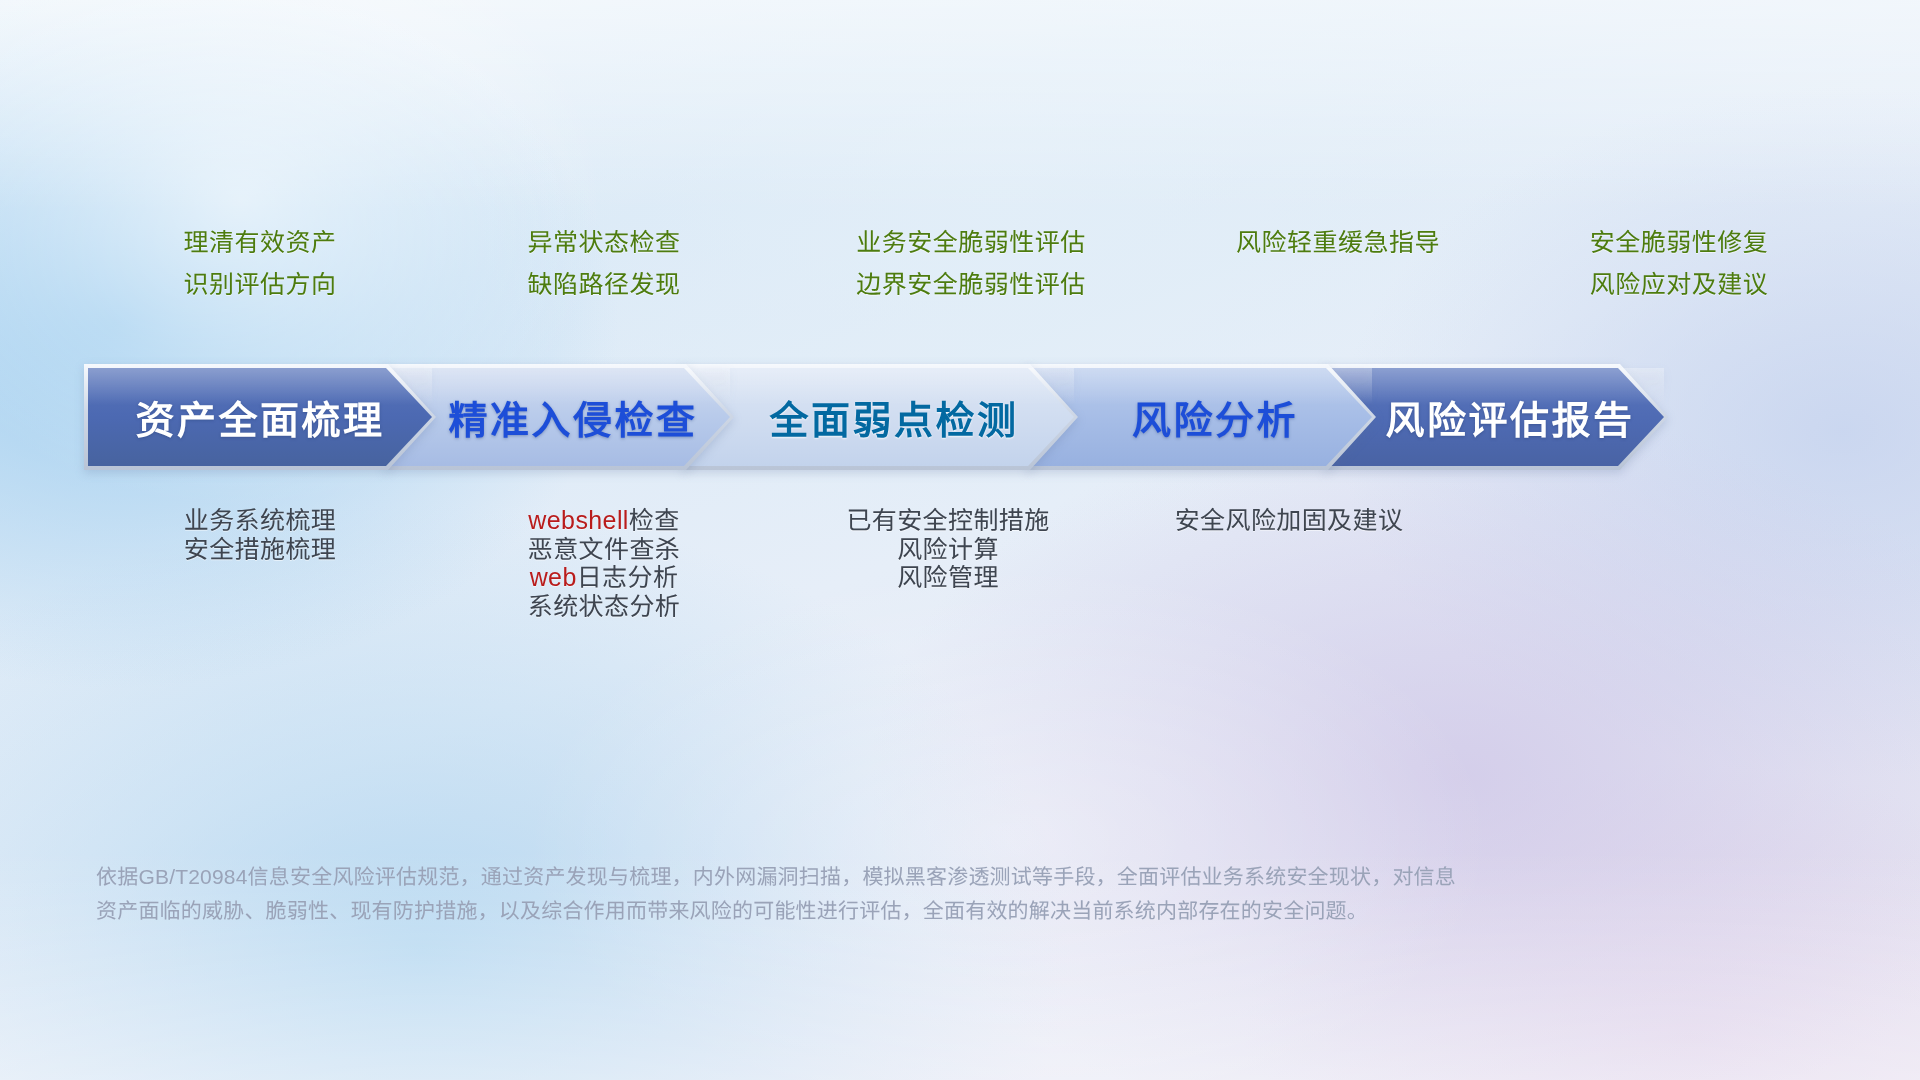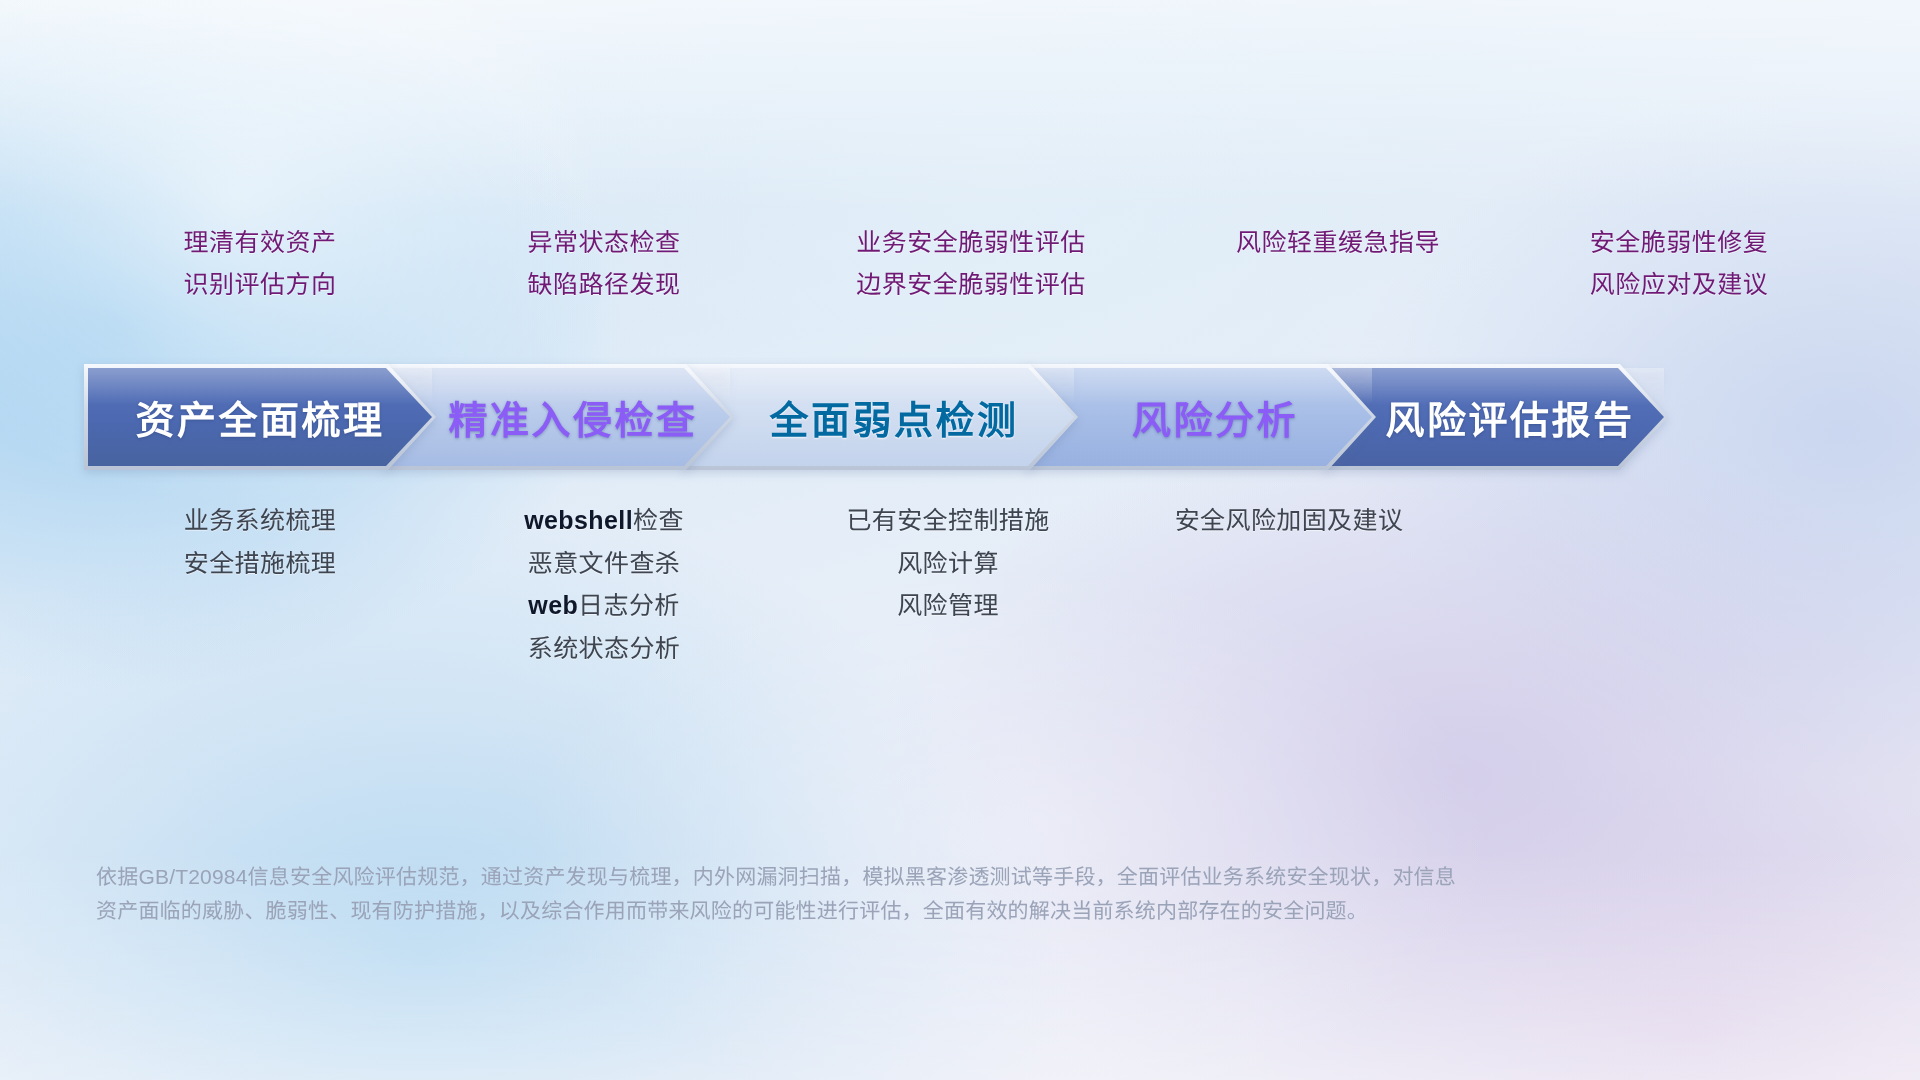--- a/index.html
+++ b/index.html
@@ -46,21 +46,21 @@
   
   .top-row{
     position:absolute; left:0; top:228px; width:1920px; height:110px;
     display:flex;
   }
   .top-cell{
     flex:0 0 auto; display:flex; flex-direction:column;
     align-items:center; justify-content:flex-start; gap:14px;
   }
   .top-cell .line{
-    font-size:25px; color:#701a75; letter-spacing:0.5px; line-height:1.12;
+    font-size:25px; color:#4d7c0f; letter-spacing:0.5px; line-height:1.12;
     white-space:nowrap; text-shadow:0 1px 0 rgba(255,255,255,0.55);
   }
 
   
   .band{
     position:absolute; left:88px; top:368px; width:1760px; height:98px;
     display:flex; align-items:stretch;
   }
   .chev{
     position:relative; height:98px; display:flex; align-items:center;
@@ -72,21 +72,21 @@
     clip-path:polygon(0 0, calc(100% - 46px) 0, 100% 50%, calc(100% - 46px) 100%, 0 100%);
   }
   .chev.notched .body{
     clip-path:polygon(0 0, calc(100% - 46px) 0, 100% 50%, calc(100% - 46px) 100%, 0 100%, 46px 50%);
   }
   .chev .label{
     position:relative; z-index:3; font-size:39px; font-weight:bold;
     letter-spacing:2.5px; white-space:nowrap;
   }
   .chev .label.on-dark{ color:#ffffff; text-shadow:0 1px 3px rgba(38,60,110,0.40); }
-  .chev .label.on-light{ color:#8b5cf6; text-shadow:0 1px 3px rgba(60,85,140,0.45); }
+  .chev .label.on-light{ color:#1d4ed8; text-shadow:0 1px 3px rgba(60,85,140,0.45); }
   .chev .label.accent{ color:#0369a1; text-shadow:0 1px 2px rgba(255,255,255,0.85); }
 
   .c1 .body{ background:linear-gradient(180deg,#5874ba 0%,#4c69b2 50%,#47639f 100%); }
   .c2 .body{ background:linear-gradient(180deg,#cedaf0 0%,#b6c9ea 55%,#a7bce4 100%); }
   .c3 .body{ background:linear-gradient(180deg,#dce6f5 0%,#cfdcf0 55%,#c3d3ec 100%); }
   .c4 .body{ background:linear-gradient(180deg,#b8cbec 0%,#a5bce6 55%,#98b1e0 100%); }
   .c5 .body{ background:linear-gradient(180deg,#5a76bd 0%,#4e6ab3 55%,#4963a4 100%); }
 
   
   .chev .gloss{
@@ -104,26 +104,26 @@
   }
   .chev.notched .bevel{
     clip-path:polygon(0 0, calc(100% - 48px) 0, 100% 50%, calc(100% - 48px) 100%, 0 100%, 48px 50%);
   }
 
   
   .bot-row{
     position:absolute; left:0; top:506px; width:1920px;
     display:flex; align-items:flex-start;
   }
-  .bot-cell{ flex:0 0 auto; display:flex; flex-direction:column; align-items:center; gap:14px; }
+  .bot-cell{ flex:0 0 auto; display:flex; flex-direction:column; align-items:center; }
   .bot-cell .line{
     font-size:25px; color:#3e4550; line-height:1.14; white-space:nowrap;
     letter-spacing:0.4px; text-shadow:0 1px 0 rgba(255,255,255,0.5);
   }
-  .bot-cell .line b{ font-weight:bold; color:#0f172a; }
+  .bot-cell .line b{ font-weight:normal; color:#b91c1c; }
 
   
   .footer{
     position:absolute; left:96px; top:860px; width:1560px;
     font-size:21px; line-height:1.62; color:#9aa3b8; letter-spacing:0.2px;
   }
   .footer p{ white-space:nowrap; }
 </style>
 </head>
 <body>

